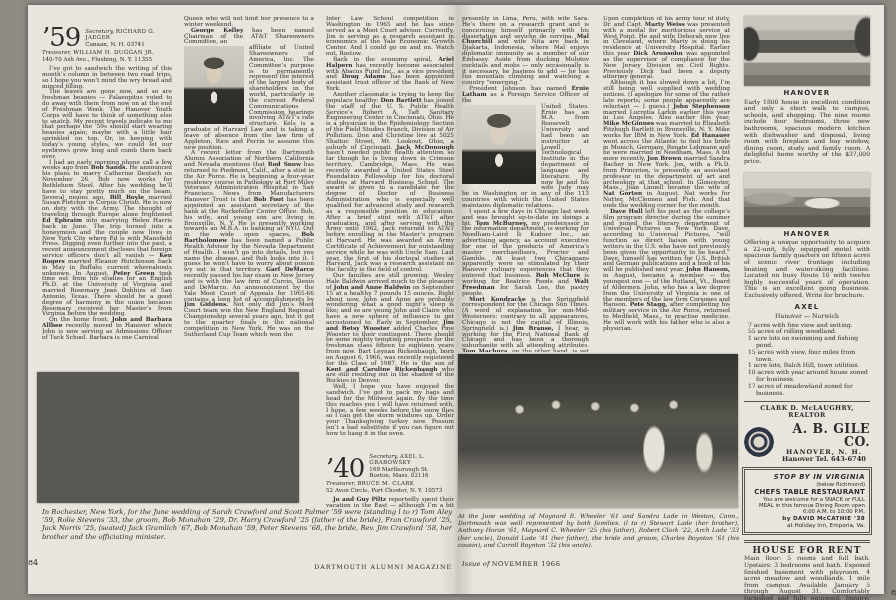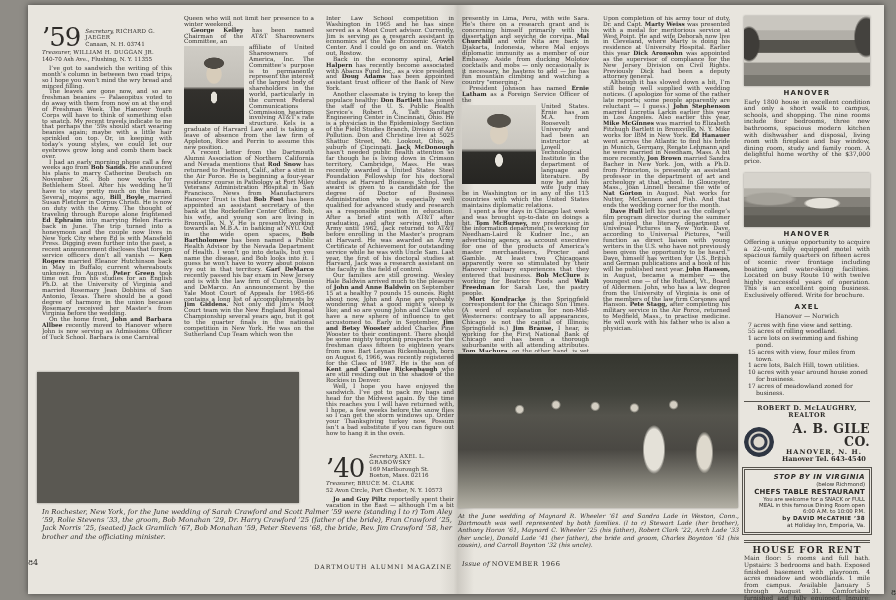--- a/index.html
+++ b/index.html
@@ -156,27 +156,27 @@
     <div class="adsub">Hanover — Norwich</div>
     <div>
       <div class="land-item">7 acres with fine view and setting.</div>
       <div class="land-item">55 acres of rolling woodland.</div>
       <div class="land-item">1 acre lots on swimming and fishing pond.</div>
       <div class="land-item">15 acres with view, four miles from town.</div>
       <div class="land-item">1 acre lots, Balch Hill, town utilities.</div>
       <div class="land-item">10 acres with year around house zoned for business.</div>
       <div class="land-item">17 acres of meadowland zoned for business.</div>
     </div>
-    <div id="realtor">ROBERT D. McLAUGHRY, REALTOR</div>
+    <div id="realtor">CLARK D. McLAUGHRY, REALTOR</div>
     <div id="gile">
       <div class="seal"></div>
       <div class="gile-text">
         <div class="gile-name">A. B. GILE CO.</div>
         <div class="gile-loc">HANOVER, N. H.</div>
-        <div class="gile-tel">Hanover Tel. 643-4540</div>
+        <div class="gile-tel">Hanover Tel. 643-6740</div>
       </div>
     </div>
     <div id="restaurant">
       <div class="rest1">STOP BY IN VIRGINIA</div>
       <div class="rest2">(below Richmond)</div>
       <div class="rest3">CHEFS TABLE RESTAURANT</div>
       <div class="rest-body">You are welcome for a SNACK or FULL MEAL in this famous Dining Room open 6:00 A.M. to 10:00 P.M.</div>
       <div class="rest4">by DAVID McCATHIE ’38</div>
       <div class="rest5">at Holiday Inn, Emporia, Va.</div>
     </div>

